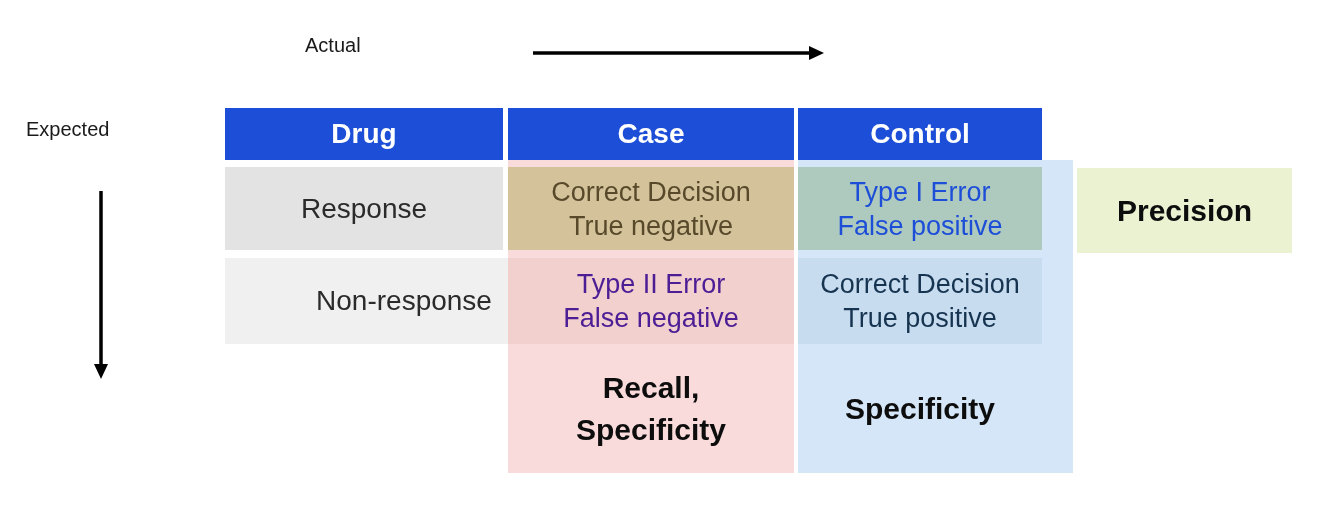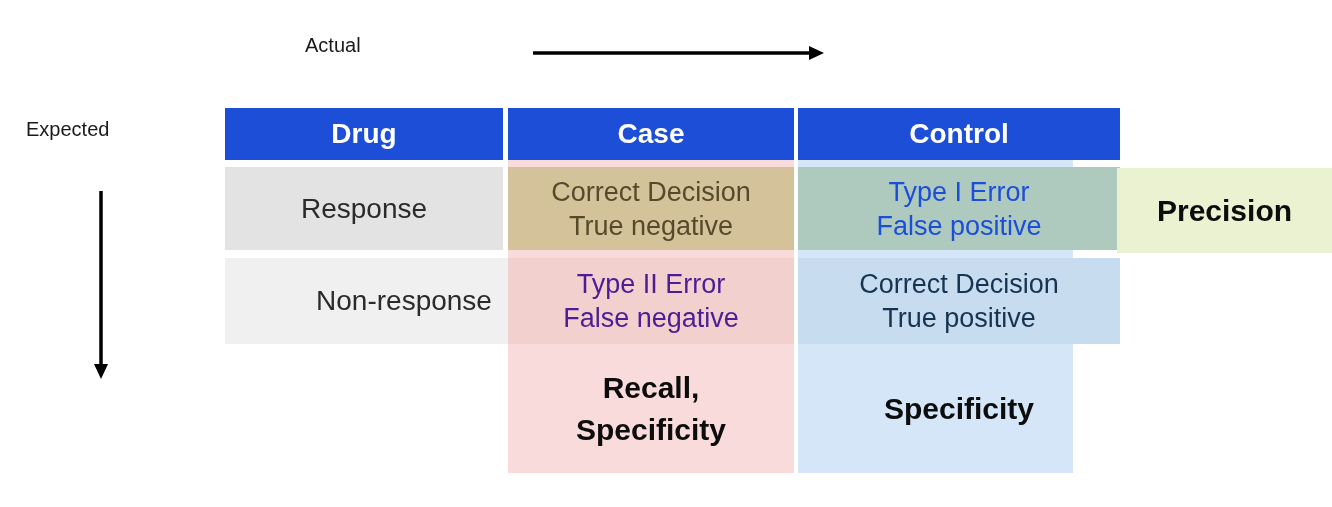--- a/index.html
+++ b/index.html
@@ -6,21 +6,21 @@
   .canvas {
     position:relative; width:1332px; height:507px; background:#ffffff;
     font-family:"Liberation Sans", sans-serif; overflow:hidden;
   }
   .abs { position:absolute; }
   .axis-label { font-size:20px; color:#1a1a1a; white-space:nowrap; }
 
   
   .c-drug    { left:225px; width:278px; }
   .c-case    { left:508px; width:286px; }
-  .c-control { left:798px; width:322px; }
+  .c-control { left:798px; width:244px; }
   
   .r-hdr { top:108px; height:52px; }
   .r-1   { top:167px; height:83px; }
   .r-2   { top:258px; height:86px; }
 
   .cell {
     position:absolute; display:flex; align-items:center; justify-content:center;
     flex-direction:column; text-align:center;
   }
   .hdr  { background:#1d4ed8; color:#ffffff; font-weight:bold; font-size:28px; }
@@ -33,21 +33,21 @@
   .bg-fp { background:#aecabf; color:#1d4ed8; }
   .bg-fn { background:#f1d0cd; color:#4c1d95; }
   .bg-tn { background:#c8dcf0; color:#163450; }
 
   .band { position:absolute; top:160px; height:313px; }
   .band-case    { left:508px; width:286px; background:#f8dbda; }
   .band-control { left:798px; width:275px; background:#d4e6f8; }
 
   .precision-box {
     left:1077px; top:168px; width:215px; height:85px; background:#eaf2d2;
-    font-size:30px; font-weight:bold; color:#0d0d0d;margin-left:40px;
+    font-size:30px; font-weight:bold; color:#0d0d0d;
   }
   .metric-bottom {
     top:344px; height:129px; font-size:30px; font-weight:bold; color:#0d0d0d;
     line-height:42px;
   }
 </style>
 </head>
 <body>
 
 <div class="canvas">

